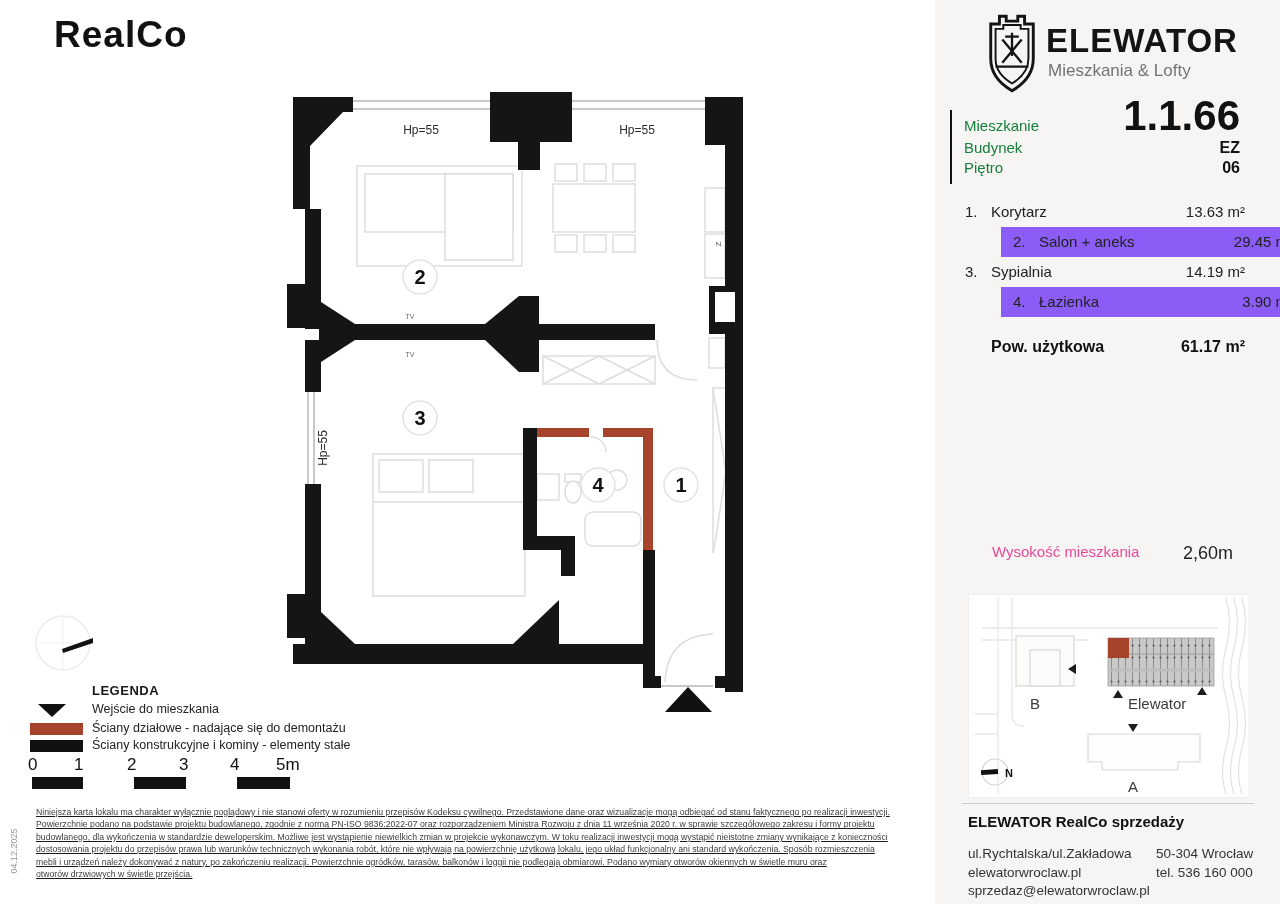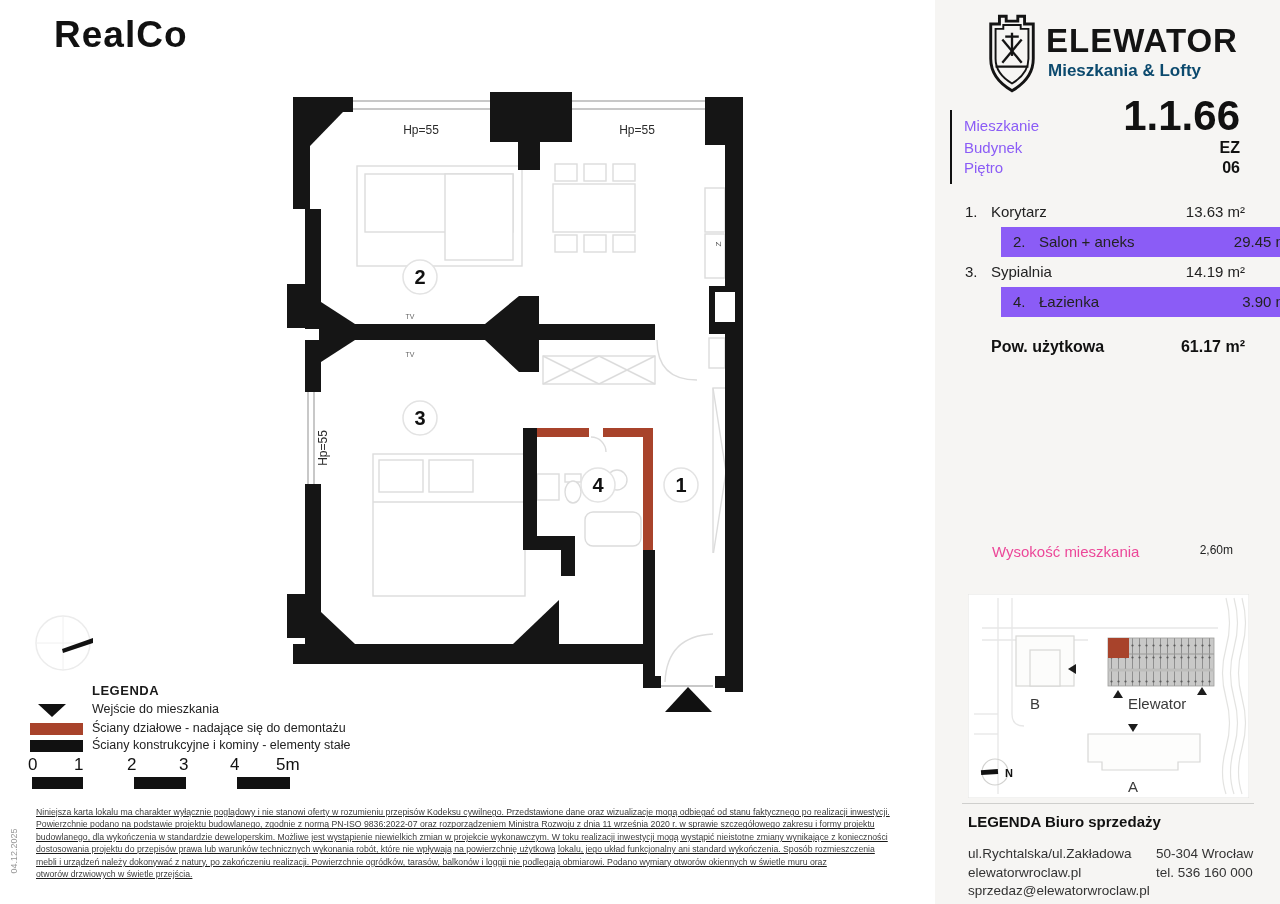--- a/index.html
+++ b/index.html
@@ -15,35 +15,35 @@
   .legend-bar{left:30px;width:53px;height:12px;}
   .scale-num{font-size:17px;color:#111;top:755px;}
   .scale-bar{top:777px;height:12px;background:#111;}
   #disclaimer{left:36px;top:806px;width:905px;overflow:hidden;text-decoration:underline;}
   #disclaimer div{font-size:8.7px;line-height:12.4px;color:#3d3d3d;white-space:nowrap;}
   #datestamp{left:-16px;top:846px;font-size:9px;color:#979797;transform:rotate(-90deg);
       transform-origin:center;width:60px;text-align:center;}
   
   #panel{left:935px;top:0;width:345px;height:904px;background:#f6f5f3;}
   #elewator-name{left:1046px;top:22px;font-size:33px;font-weight:bold;letter-spacing:1px;color:#141414;}
-  #elewator-tagline{left:1048px;top:61px;font-size:17px;font-weight:bold;color:#0c4a6e;}
+  #elewator-tagline{left:1048px;top:61px;font-size:17px;font-weight:normal;color:#737373;}
   #unit-border{left:950px;top:110px;width:2px;height:74px;background:#111;}
-  .unit-label{left:964px;font-size:15px;color:#8b5cf6;}
+  .unit-label{left:964px;font-size:15px;color:#15803d;}
   #unit-number{left:1000px;top:92px;width:240px;text-align:right;font-size:42px;font-weight:bold;color:#111;}
   .unit-val{left:1100px;width:140px;text-align:right;font-size:16px;font-weight:bold;color:#111;}
   .room-row{left:953px;width:287px;height:30px;line-height:30px;font-size:15px;color:#222;
       padding-left:12px;}
   .room-row.alt{background:#8b5cf6;margin-left:48px;}
   .room-num{display:inline-block;width:26px;}
   .room-area{position:absolute;right:7px;}
   #pow-row{left:953px;top:332px;width:287px;height:30px;line-height:30px;font-weight:bold;
       font-size:16px;color:#111;padding-left:12px;}
   #pow-row .room-num{width:26px;}
   #wys-label{left:992px;top:543px;font-size:15px;color:#ec4899;}
-  #wys-value{left:1100px;top:543px;width:133px;text-align:right;font-size:12px;color:#222;}
+  #wys-value{left:1100px;top:543px;width:133px;text-align:right;font-size:18px;color:#222;}
   #map-divider{left:962px;top:803px;width:292px;height:1px;background:#cfcfcd;}
   #contact-title{left:968px;top:813px;font-size:15px;font-weight:bold;color:#111;}
   .contact-col{font-size:13.5px;color:#333;line-height:18.5px;}
   #contact-col1{left:968px;top:845px;}
   #contact-col2{left:1156px;top:845px;}
   svg text{font-family:"Liberation Sans", sans-serif;}
 </style>
 </head>
 <body>
 
@@ -305,21 +305,21 @@
     <path d="M274 4 q7 25 0 50 t0 50 t0 50 t0 46"></path>
   </g>
   <g fill="#3a3a3a" font-size="15">
     <text x="62" y="115">B</text>
     <text x="160" y="115">Elewator</text>
     <text x="160" y="198">A</text>
   </g>
 </svg>
 
 <div class="abs" id="map-divider"></div>
-<div class="abs" id="contact-title">LEGENDA Biuro sprzedaży</div>
+<div class="abs" id="contact-title">ELEWATOR RealCo sprzedaży</div>
 <div class="abs contact-col" id="contact-col1">
   <div>ul.Rychtalska/ul.Zakładowa</div>
   <div>elewatorwroclaw.pl</div>
   <div>sprzedaz@elewatorwroclaw.pl</div>
 </div>
 <div class="abs contact-col" id="contact-col2">
   <div>50-304 Wrocław</div>
   <div>tel. 536 160 000</div>
 </div>
 

